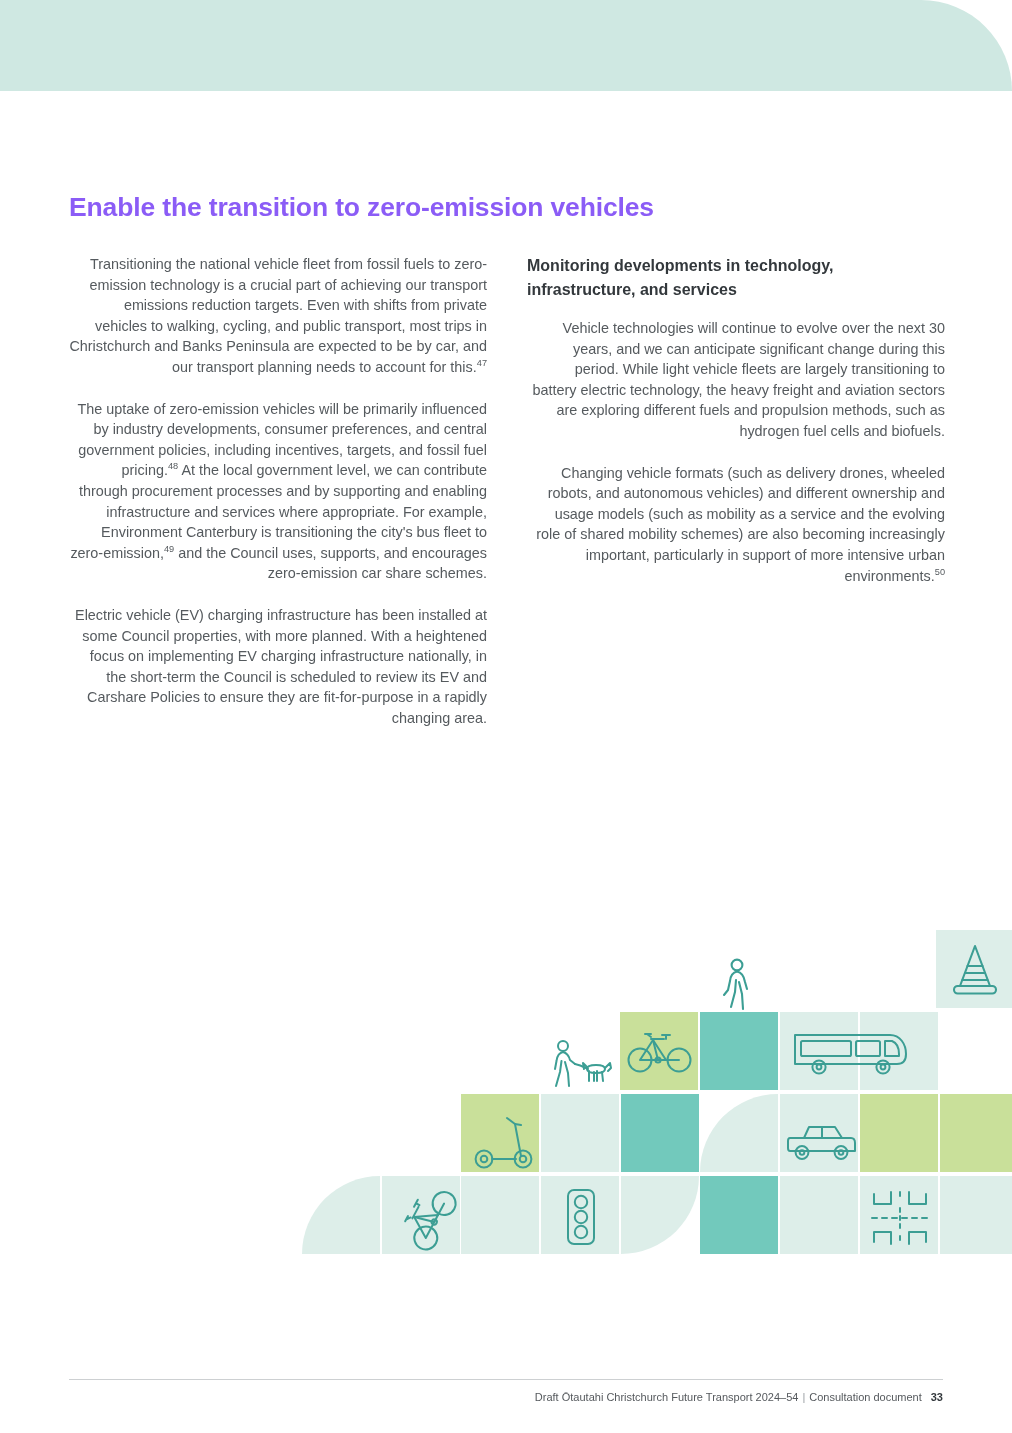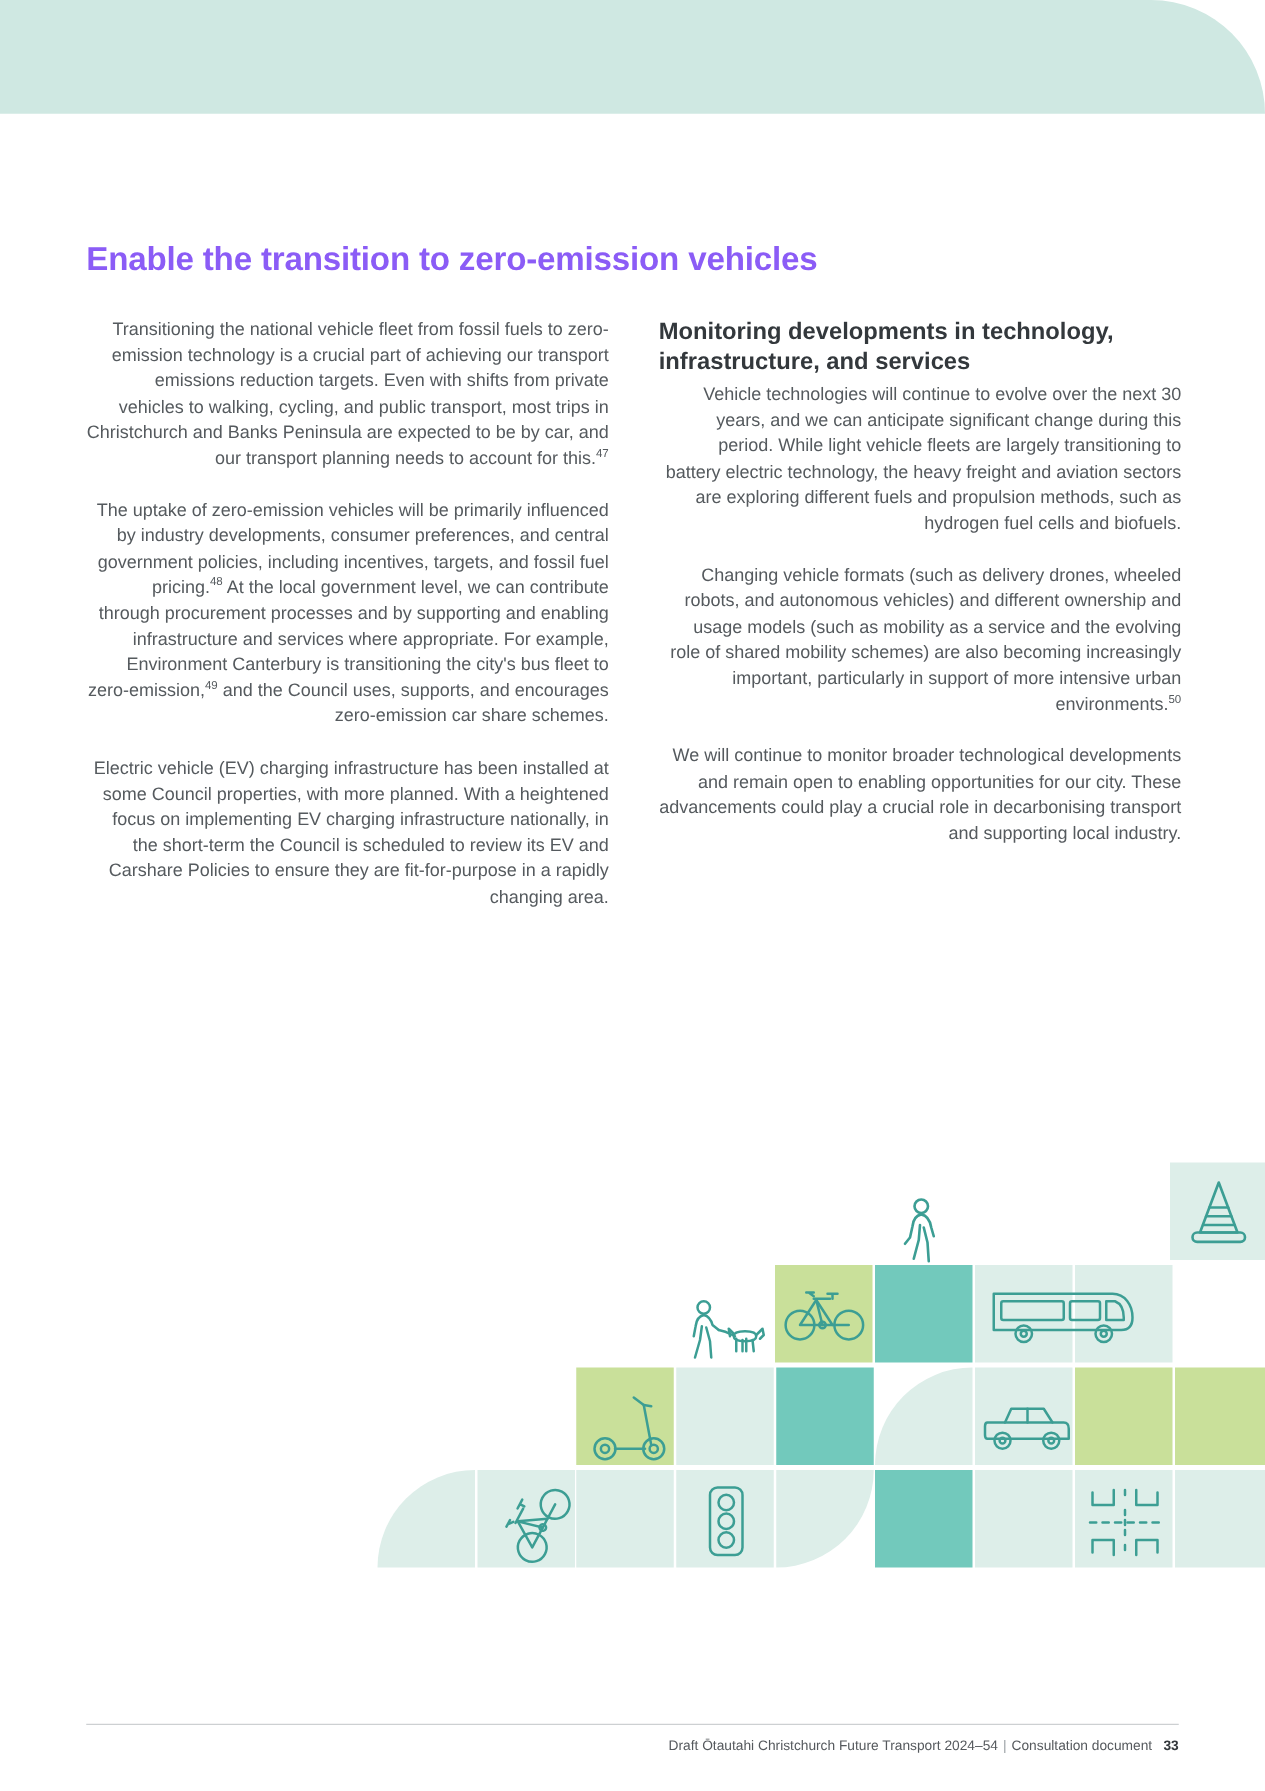--- a/index.html
+++ b/index.html
@@ -50,25 +50,25 @@
   .col-left  { left: 69px; }
   .col-right { left: 527px; }
 
   .col p {
     margin: 0 0 21px 0;
     text-align: right;
   }
   .col p:last-child { margin-bottom: 15px; }
 
   .sub-heading {
-    font-size: 19px;
+    font-size: 16px;
     font-weight: bold;
     color: #33383c;
     line-height: 24px;
-    margin: 0 0 4px 0;
+    margin: 0 0 16px 0;
   }
   sup {
     font-size: 9.2px;
     vertical-align: super;
     line-height: 0;
   }
 
   
   .mosaic {
     position: absolute;
@@ -128,21 +128,20 @@
 <div class="col col-left">
   <p><span>Transitioning the national vehicle fleet from fossil fuels to zero-emission technology is a crucial part of achieving our transport emissions reduction targets. Even with shifts from private vehicles to walking, cycling, and public transport, most trips in Christchurch and Banks Peninsula are expected to be by car, and our transport planning needs to account for this.</span><sup>47</sup></p>
   <p><span>The uptake of zero-emission vehicles will be primarily influenced by industry developments, consumer preferences, and central government policies, including incentives, targets, and fossil fuel pricing.</span><sup>48</sup> <span>At the local government level, we can contribute through procurement processes and by supporting and enabling infrastructure and services where appropriate. For example, Environment Canterbury is transitioning the city's bus fleet to zero-emission,</span><sup>49</sup> <span>and the Council uses, supports, and encourages zero-emission car share schemes.</span></p>
   <p>Electric vehicle (EV) charging infrastructure has been installed at some Council properties, with more planned. With a heightened focus on implementing EV charging infrastructure nationally, in the short-term the Council is scheduled to review its EV and Carshare Policies to ensure they are fit-for-purpose in a rapidly changing area.</p>
 </div>
 
 <div class="col col-right">
   <div class="sub-heading">Monitoring developments in technology, infrastructure, and services</div>
   <p>Vehicle technologies will continue to evolve over the next 30 years, and we can anticipate significant change during this period. While light vehicle fleets are largely transitioning to battery electric technology, the heavy freight and aviation sectors are exploring different fuels and propulsion methods, such as hydrogen fuel cells and biofuels.</p>
   <p><span>Changing vehicle formats (such as delivery drones, wheeled robots, and autonomous vehicles) and different ownership and usage models (such as mobility as a service and the evolving role of shared mobility schemes) are also becoming increasingly important, particularly in support of more intensive urban environments.</span><sup>50</sup></p>
-  <p>We will continue to monitor broader technological developments and remain open to enabling opportunities for our city. These advancements could play a crucial role in decarbonising transport and supporting local industry.</p>
 </div>
 
 <div class="mosaic">
 
   <div class="tile t-pale" style="left:936px; top:0;"></div>
 
   <div class="tile t-green" style="left:620px; top:82px;"></div>
   <div class="tile t-teal" style="left:700px; top:82px;"></div>
   <div class="tile t-pale" style="left:780px; top:82px;"></div>
   <div class="tile t-pale" style="left:860px; top:82px;"></div>

